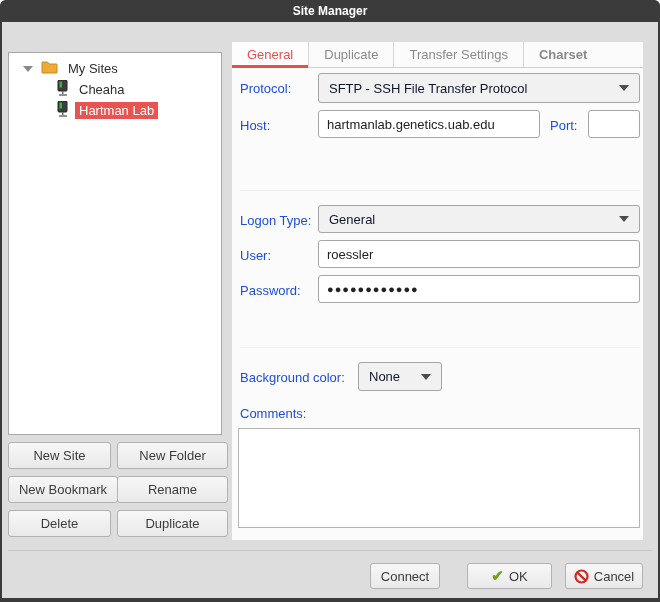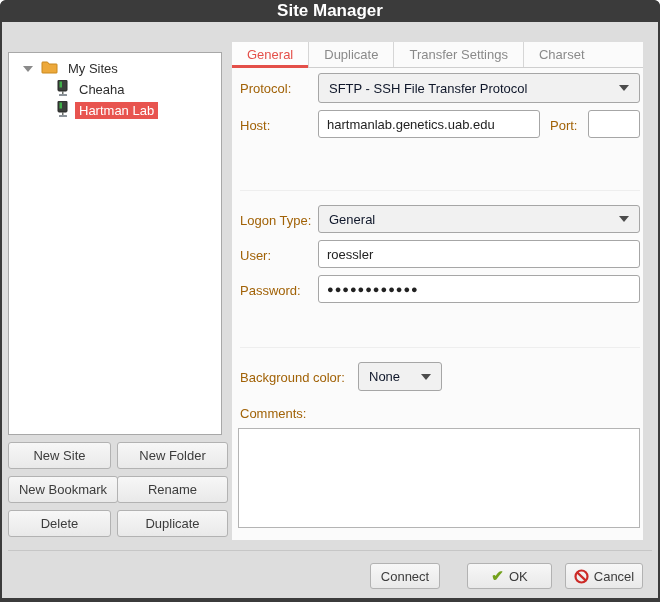--- a/index.html
+++ b/index.html
@@ -3,21 +3,21 @@
 <meta charset="utf-8">
 <style>
   * { box-sizing: border-box; margin: 0; padding: 0; }
   html,body { width:660px; height:602px; }
   body { font-family: "Liberation Sans", sans-serif; font-size: 13px; color:#3c3c3c; }
 
   .window { position:relative; width:660px; height:602px; background:#3b3b3b; overflow:hidden; border-radius:6px 6px 0 0; }
   .client { position:absolute; left:2px; top:22px; width:656px; height:576px; background:#dddddd; }
 
   .titlebar { position:absolute; left:0; top:0; width:660px; height:22px; background:#3b3b3b;
-              color:#ffffff; font-weight:bold; font-size:17px; text-align:center; line-height:22px; border-radius:6px 6px 0 0; }
+              color:#ffffff; font-weight:bold; font-size:12px; text-align:center; line-height:22px; border-radius:6px 6px 0 0; }
 
   .select-entry { position:absolute; left:9px; top:25px; color:#f97316;margin-top:38px; }
 
   .tree { position:absolute; left:8px; top:52px; width:214px; height:383px;
           background:#ffffff; border:1px solid #a8a8a8; padding-top:5px; }
   .tree-row { display:flex; align-items:center; height:21px; }
   .tree-row.root { padding-left:14px; }
   .tree-row.child { padding-left:47px; }
   .expander { width:0; height:0; border-left:5px solid transparent; border-right:5px solid transparent;
               border-top:6px solid #8a8a8a; margin-right:8px; }
@@ -28,23 +28,23 @@
   .btn { position:absolute; background:linear-gradient(#f7f7f7,#e9e9e9); border:1px solid #b2b2b2;
          border-radius:3px; color:#3c3c3c; font-size:13px; text-align:center;
          display:flex; align-items:center; justify-content:center; cursor:default; }
 
   .panel { position:absolute; left:232px; top:42px; width:411px; height:498px; background:#fbfbfb; }
 
   .tabbar { position:absolute; left:0; top:0; width:411px; height:26px; border-bottom:1px solid #cfcfcf; display:flex; }
   .tab { padding:0 15px; line-height:25px; color:#8a8a8a; border-right:1px solid #d6d6d6; position:relative; }
   .tab.active { color:#e4504a; background:#fdfdfd; }
   .tab.active::after { content:""; position:absolute; left:0; right:0; bottom:-1px; height:3px; background:#e4504a; }
-  .tab:last-child { border-right:none; }
+  .tab:last-child { border-right:none;font-weight:bold; }
 
-  .flabel { position:absolute; color:#a16207; white-space:nowrap; }
+  .flabel { position:absolute; color:#1d4ed8; white-space:nowrap; }
 
   .dropdown { position:absolute; background:#f1f1f1; border:1px solid #a6a6a6; border-radius:3px;
               display:flex; align-items:center; padding:0 10px; color:#0f172a; }
   .dropdown .caret { margin-left:auto; width:0; height:0; border-left:5px solid transparent;
                      border-right:5px solid transparent; border-top:6px solid #4c4c4c; }
   .tinput { position:absolute; background:#ffffff; border:1px solid #a6a6a6; border-radius:3px;
             font-family:"Liberation Sans", sans-serif; font-size:13px; color:#222; padding:0 8px; outline:none; }
   .sep { position:absolute; height:1px; background:#dddddd; border-bottom:1px solid #eeeeee; }
   .comments-area { position:absolute; background:#ffffff; border:1px solid #b4b4b4; resize:none;
                    font-family:"Liberation Sans", sans-serif; font-size:13px; outline:none; }

